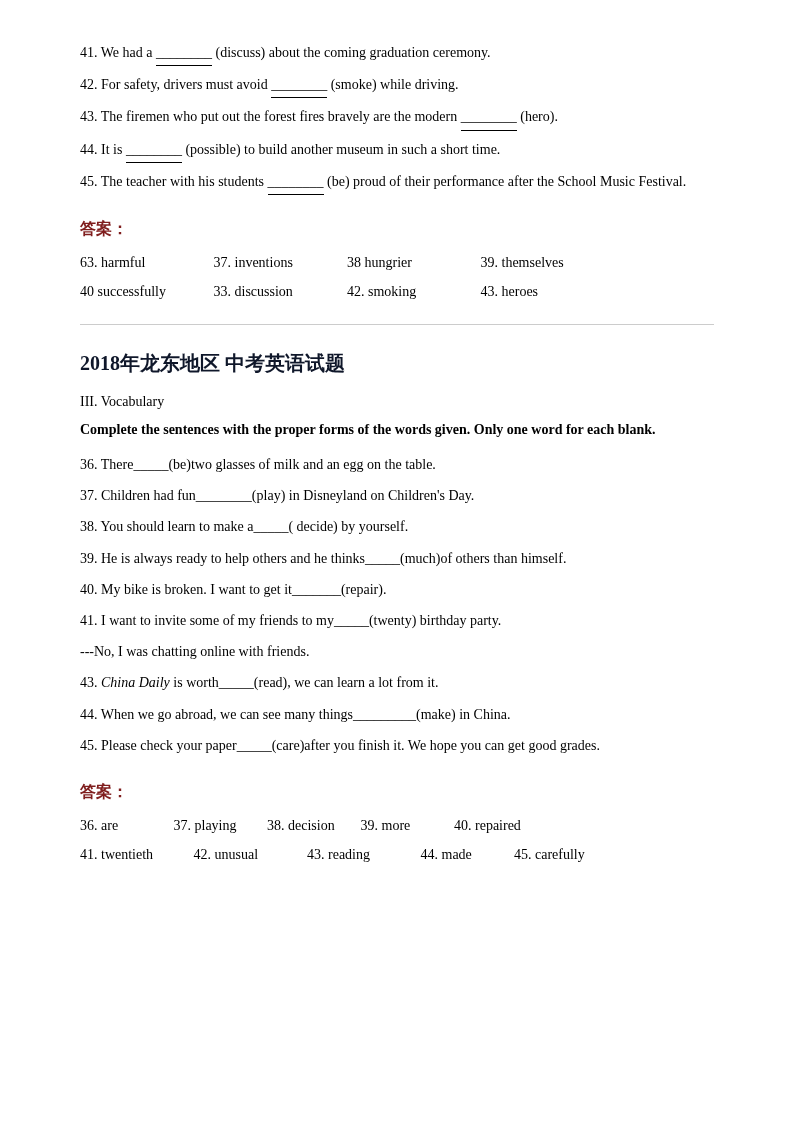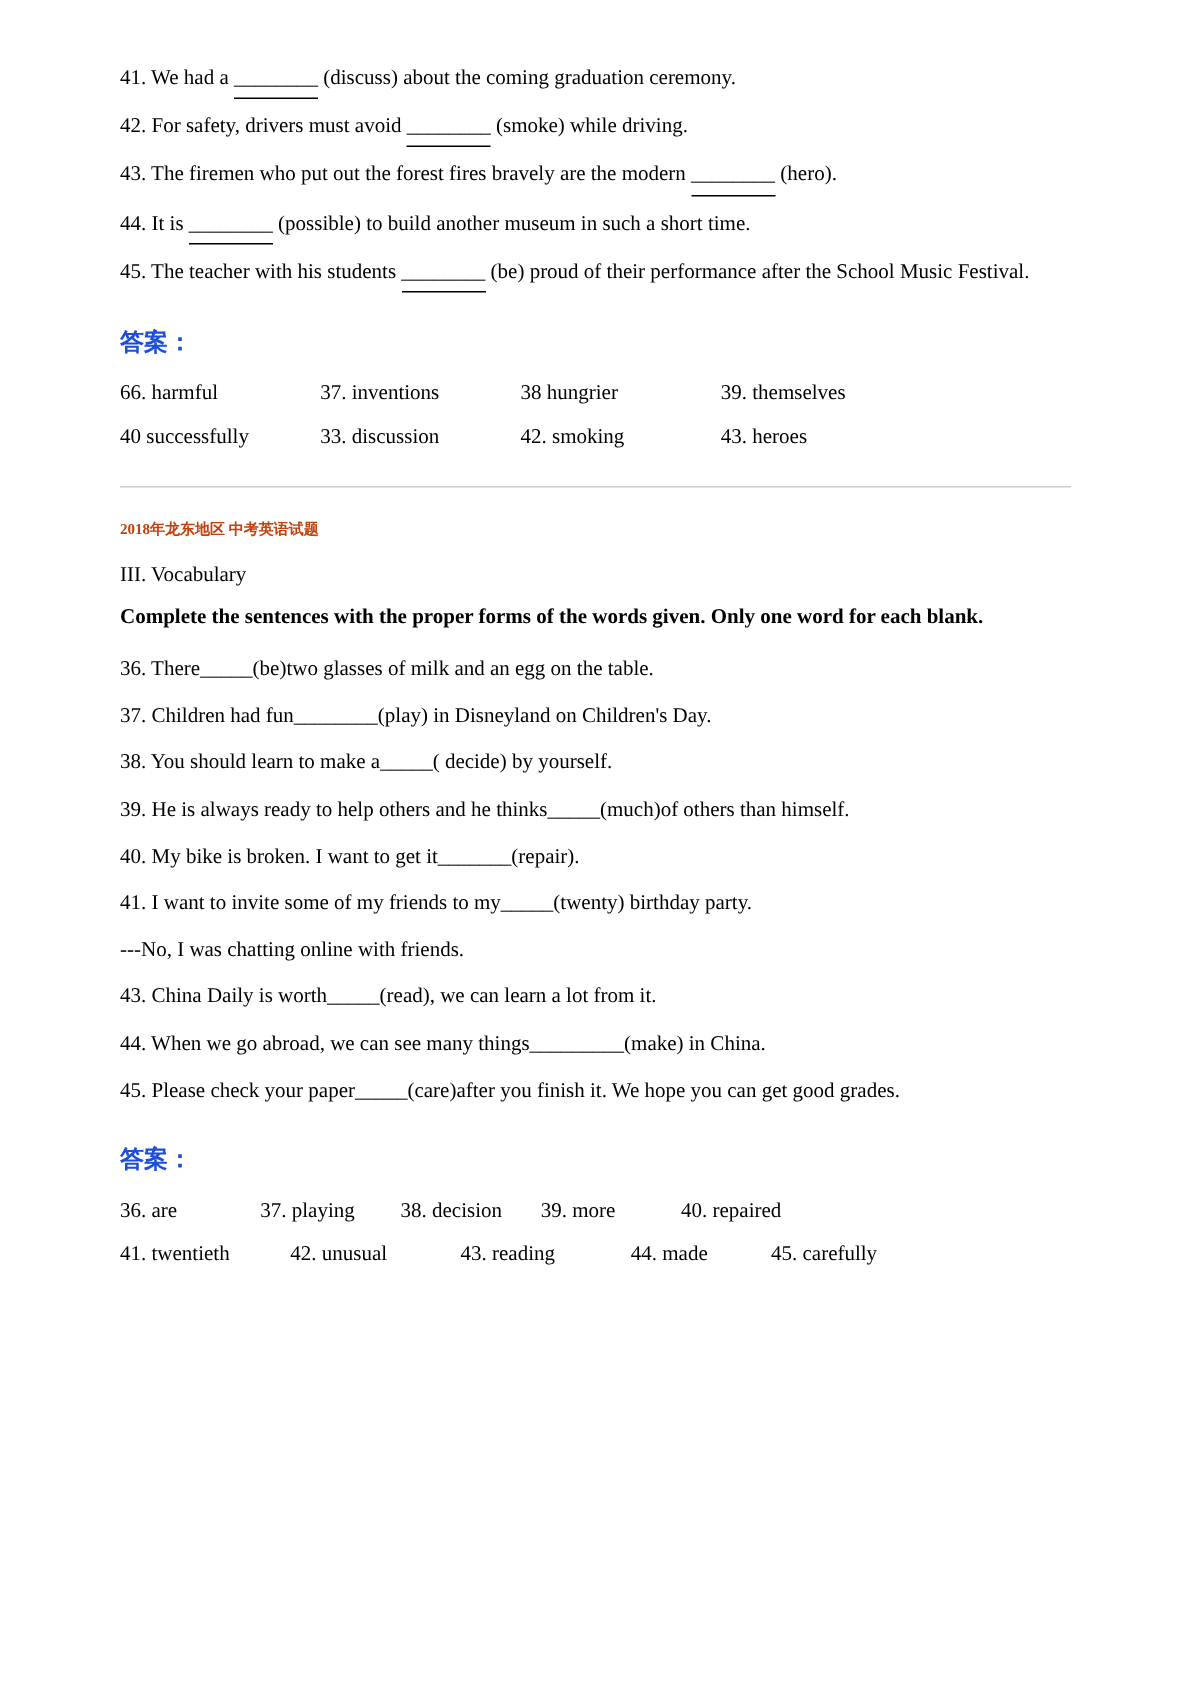--- a/index.html
+++ b/index.html
@@ -18,29 +18,29 @@
       line-height: 1.8;
     }
     .section {
       margin-bottom: 20px;
     }
     .question-line {
       margin-bottom: 6px;
       line-height: 1.8;
     }
     .answer-header {
-      color: #1d4ed8;
+      color: #7f1d1d;
       font-size: 16px;
       font-weight: bold;
       margin-top: 10px;
       margin-bottom: 6px;
     }
     .section-title {
-      color: #c2410c;
-      font-size: 10px;
+      color: #0f172a;
+      font-size: 20px;
       font-weight: bold;
       margin-bottom: 8px;
       margin-top: 4px;
     }
     .vocab-header {
       font-weight: normal;
       margin-bottom: 4px;
     }
     .instructions {
       font-weight: bold;
@@ -48,20 +48,21 @@
       line-height: 1.7;
     }
     .blank {
       display: inline-block;
       border-bottom: 1px solid #000;
       min-width: 55px;
       text-align: center;
       font-style: italic;
     }
     .italic {
+      font-style: italic;
     }
     .divider {
       border: none;
       border-top: 1px solid #ccc;
       margin: 20px 0;
     }
     .answers-row {
       margin-bottom: 4px;
       font-size: 14px;
     }
@@ -95,21 +96,21 @@
     <span>44. It is </span><span class="blank">________</span><span> (possible) to build another museum in such a short time.</span>
   </div>
   <div class="question-line">
     <span>45. The teacher with his students </span><span class="blank">________</span><span> (be) proud of their performance after the School Music Festival.</span>
   </div>
 </div>
 
 <div class="section">
   <div class="answer-header">答案：</div>
   <div class="answers-row">
-    <span class="ans-col">66. harmful</span>
+    <span class="ans-col">63. harmful</span>
     <span class="ans-col">37. inventions</span>
     <span class="ans-col">38 hungrier</span>
     <span class="ans-col">39. themselves</span>
   </div>
   <div class="answers-row">
     <span class="ans-col">40 successfully</span>
     <span class="ans-col">33. discussion</span>
     <span class="ans-col">42. smoking</span>
     <span class="ans-col">43. heroes</span>
   </div>

